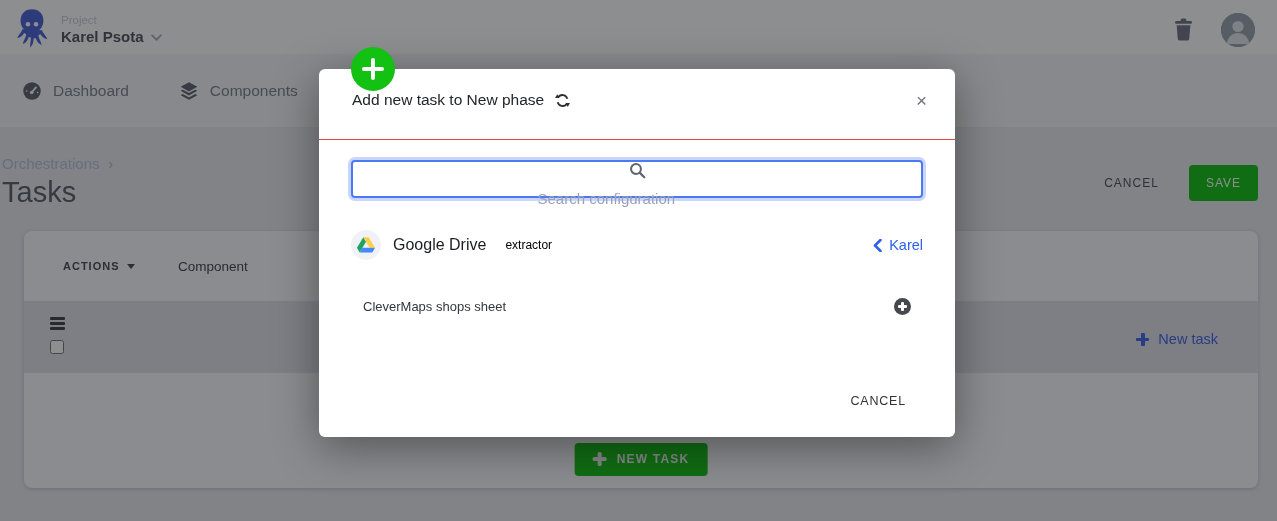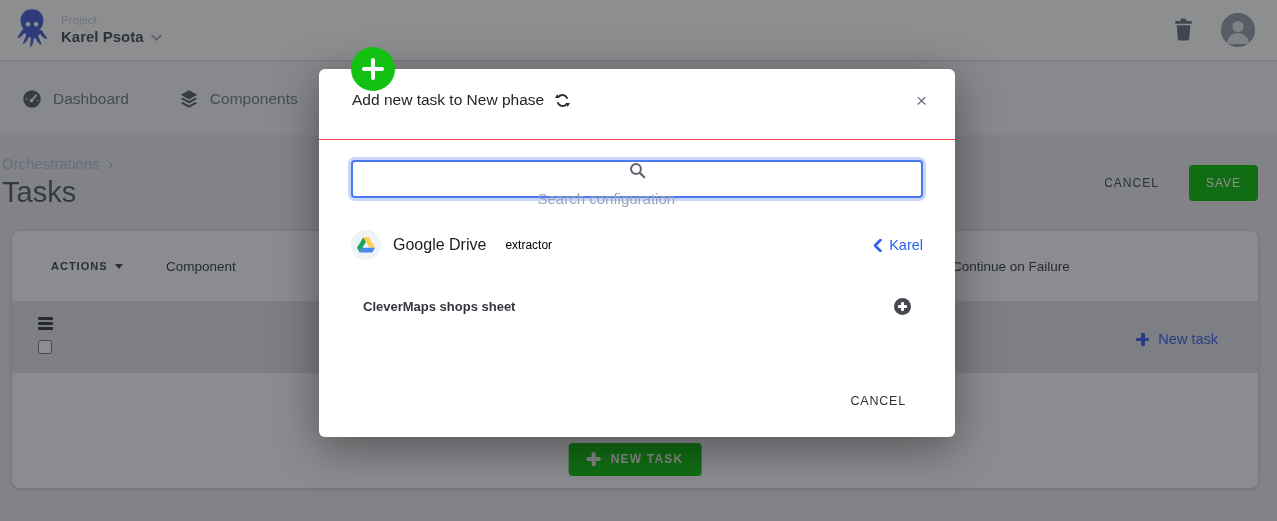--- a/index.html
+++ b/index.html
@@ -18,21 +18,21 @@
   .project-name { font-size:15px; font-weight:700; color:#4e545e; }
   .chev-down { width:11px; height:7px; }
   .header-right { margin-left:auto; display:flex; align-items:center; gap:27px; }
   .icon-btn { background:none; border:none; cursor:pointer; padding:0; line-height:0; }
   .trash-svg { width:21px; height:24px; }
   .avatar { width:34px; height:34px; border-radius:50%; background:#9aa2ad;
     overflow:hidden; position:relative; }
   .avatar svg { width:34px; height:34px; }
 
   
-  .app-nav { position:absolute; top:62px; left:0; right:0; height:73px;
+  .app-nav { position:absolute; top:54px; left:0; right:0; height:73px;
     background:#f5f6f8; display:flex; align-items:center; gap:50px; padding:0 22px; }
   .nav-item { display:flex; align-items:center; gap:11px; cursor:pointer;
     font-size:15.5px; color:#7b828f; background:none; border:none; }
   .nav-item svg { width:20px; height:20px; }
 
   
   .content { position:absolute; top:136px; left:0; right:0; bottom:0;
     background:#e8eaee; padding:0 2px; }
   .breadcrumb { margin-top:19px; font-size:15px; color:#b9c2da;
     display:flex; gap:9px; align-items:center; }
@@ -41,21 +41,21 @@
   .page-title { font-size:29px; font-weight:400; color:#5a5f68; margin-top:4px; }
   .head-actions { position:absolute; top:29px; right:19px;
     display:flex; align-items:center; gap:30px; }
   .txt-btn { background:none; border:none; cursor:pointer; font-size:12px;
     letter-spacing:1px; color:#4a505a; font-family:inherit; }
   .save-btn { background:#15c115; color:#fefefe; border:none; cursor:pointer;
     font-size:12px; letter-spacing:1px; padding:11px 17px; border-radius:4px;
     font-family:inherit; }
 
   
-  .card { position:absolute; left:12px; right:19px; top:95px; height:257px;
+  .card { position:absolute; left:24px; right:19px; top:95px; height:257px;
     background:#fafbfd; border-radius:8px; box-shadow:0 1px 4px rgba(25,30,45,.18); }
   .thead { height:70px; display:grid; grid-template-columns:115px 786px 1fr;
     align-items:center; padding-left:39px; }
   .th-actions { display:flex; align-items:center; gap:7px; font-size:11px;
     font-weight:700; letter-spacing:1px; color:#464c56; cursor:pointer;
     background:none; border:none; font-family:inherit; }
   .caret { width:0; height:0; border-left:4.5px solid transparent;
     border-right:4.5px solid transparent; border-top:5px solid #464c56; }
   .th { font-size:13.5px; color:#41454e; }
   .phase-row { height:72px; background:#e2e3e8; display:flex; align-items:flex-start;
@@ -108,21 +108,21 @@
   .gdrive-row { margin-top:32px; display:flex; align-items:center; }
   .comp-icon-circle { width:30px; height:30px; border-radius:50%; background:#f1f2f5;
     display:flex; align-items:center; justify-content:center; }
   .comp-icon-circle svg { width:18px; height:16px; }
   .comp-name { font-size:16px; color:#1b1d22; margin-left:12px; }
   .comp-type { font-size:12px; color:#000000; margin-left:19px; }
   .back-link { margin-left:auto; display:flex; align-items:center; gap:7px;
     color:#2c62ee; font-size:14.5px; text-decoration:none; cursor:pointer; }
   .back-link svg { width:9px; height:13px; }
   .config-row { margin-top:38px; padding:0 12px; display:flex; align-items:center; }
-  .config-name { font-size:13px; font-weight:700; color:#34373d; }
+  .config-name { font-size:13px; font-weight:400; color:#34373d; }
   .add-config-btn { margin-left:auto; width:17px; height:17px; border-radius:50%;
     background:#46484d; border:none; cursor:pointer; position:relative; }
   .add-config-btn::before, .add-config-btn::after { content:""; position:absolute; background:#fff; border-radius:1px; }
   .add-config-btn::before { left:4px; top:7.2px; width:9px; height:2.4px; }
   .add-config-btn::after { left:7.2px; top:4px; width:2.4px; height:9px; }
   .modal-cancel { position:absolute; right:49px; bottom:29px; background:none; border:none;
     cursor:pointer; font-size:12.5px; letter-spacing:0.8px; color:#303238; font-family:inherit; }
 </style>
 </head>
 <body>
@@ -202,21 +202,20 @@
       <button class="save-btn">SAVE</button>
     </div>
 
     <div class="card">
       <div class="thead">
         <button class="th-actions">
           <span>ACTIONS</span>
           <span class="caret"></span>
         </button>
         <div class="th">Component</div>
-        <div class="th">Continue on Failure</div>
       </div>
       <div class="phase-row">
         <div class="drag-col">
           <div class="hamburger">
             <span></span>
               <span></span>
               <span></span>
           </div>
           <input type="checkbox" class="phase-check" style="">
         </div>

